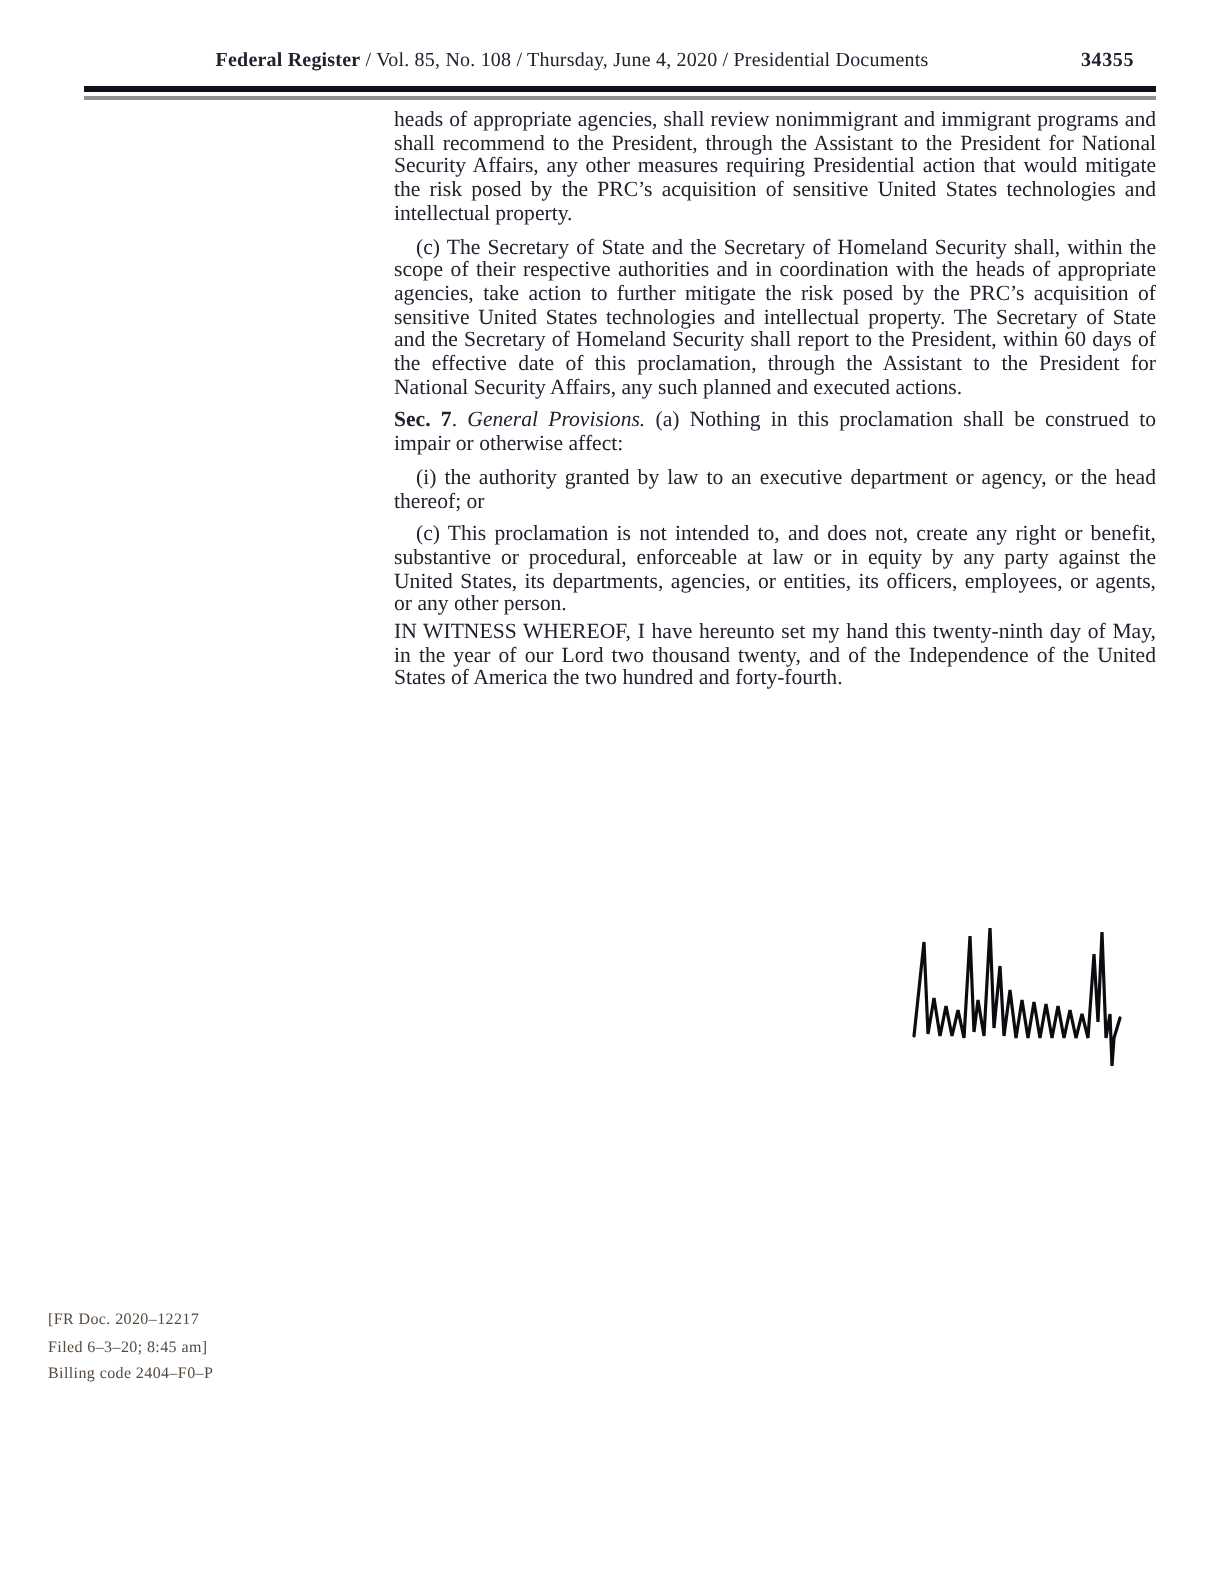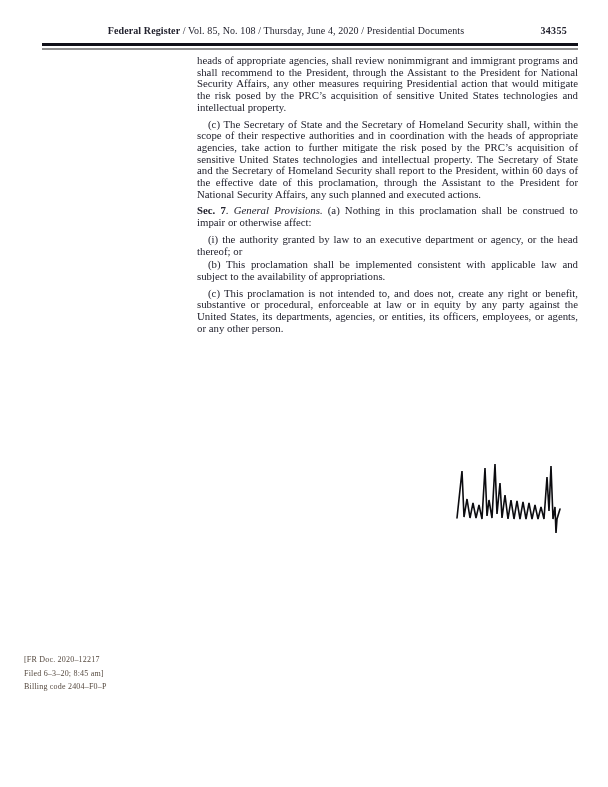--- a/index.html
+++ b/index.html
@@ -100,22 +100,22 @@
     <span class="header-pagenum">34355</span>
   </div>
   <div class="rule-black"></div>
   <div class="rule-gray"></div>
 
   <div class="body-col">
     <p class="para">heads of appropriate agencies, shall review nonimmigrant and immigrant programs and shall recommend to the President, through the Assistant to the President for National Security Affairs, any other measures requiring Presidential action that would mitigate the risk posed by the PRC’s acquisition of sensitive United States technologies and intellectual property.</p>
     <p class="para ind">(c) The Secretary of State and the Secretary of Homeland Security shall, within the scope of their respective authorities and in coordination with the heads of appropriate agencies, take action to further mitigate the risk posed by the PRC’s acquisition of sensitive United States technologies and intellectual property. The Secretary of State and the Secretary of Homeland Security shall report to the President, within 60 days of the effective date of this proclamation, through the Assistant to the President for National Security Affairs, any such planned and executed actions.</p>
     <p class="para"><span class="sec-label">Sec. 7</span><span>. </span><span class="sec-title">General Provisions.</span><span> (a) Nothing in this proclamation shall be construed to impair or otherwise affect:</span></p>
     <p class="para ind">(i) the authority granted by law to an executive department or agency, or the head thereof; or</p>
-    <p class="para ind tight">(b) This proclamation shall be implemented consistent with applicable law and subject to the availability of appropriations.</p>
     <p class="para ind">(c) This proclamation is not intended to, and does not, create any right or benefit, substantive or procedural, enforceable at law or in equity by any party against the United States, its departments, agencies, or entities, its officers, employees, or agents, or any other person.</p>
+    <p class="para tight">IN WITNESS WHEREOF, I have hereunto set my hand this twenty-ninth day of May, in the year of our Lord two thousand twenty, and of the Independence of the United States of America the two hundred and forty-fourth.</p>
   </div>
 
   <svg class="signature" viewBox="0 0 120 85" xmlns="http://www.w3.org/2000/svg">
     <path d="M5 63 L10 16 L12 62 L15 44 L18 63 L21 48 L24 63 L27 50 L30 64
              L33 13 L35 61 L37 45 L40 63
              L43 9 L45 59 L48 28 L50 63 L53 40 L56 64
              L59 45 L62 64 L65 46 L68 64 L71 47 L74 64 L77 48 L80 64 L83 50 L86 64 L89 52 L92 64
              L95 22 L97 56 L99 11 L101 64 L103 52 L104 78 L105 64 L108 54" fill="none" stroke="#0c0c10" stroke-width="1.6" stroke-linejoin="miter" stroke-linecap="round"></path>
   </svg>
 

